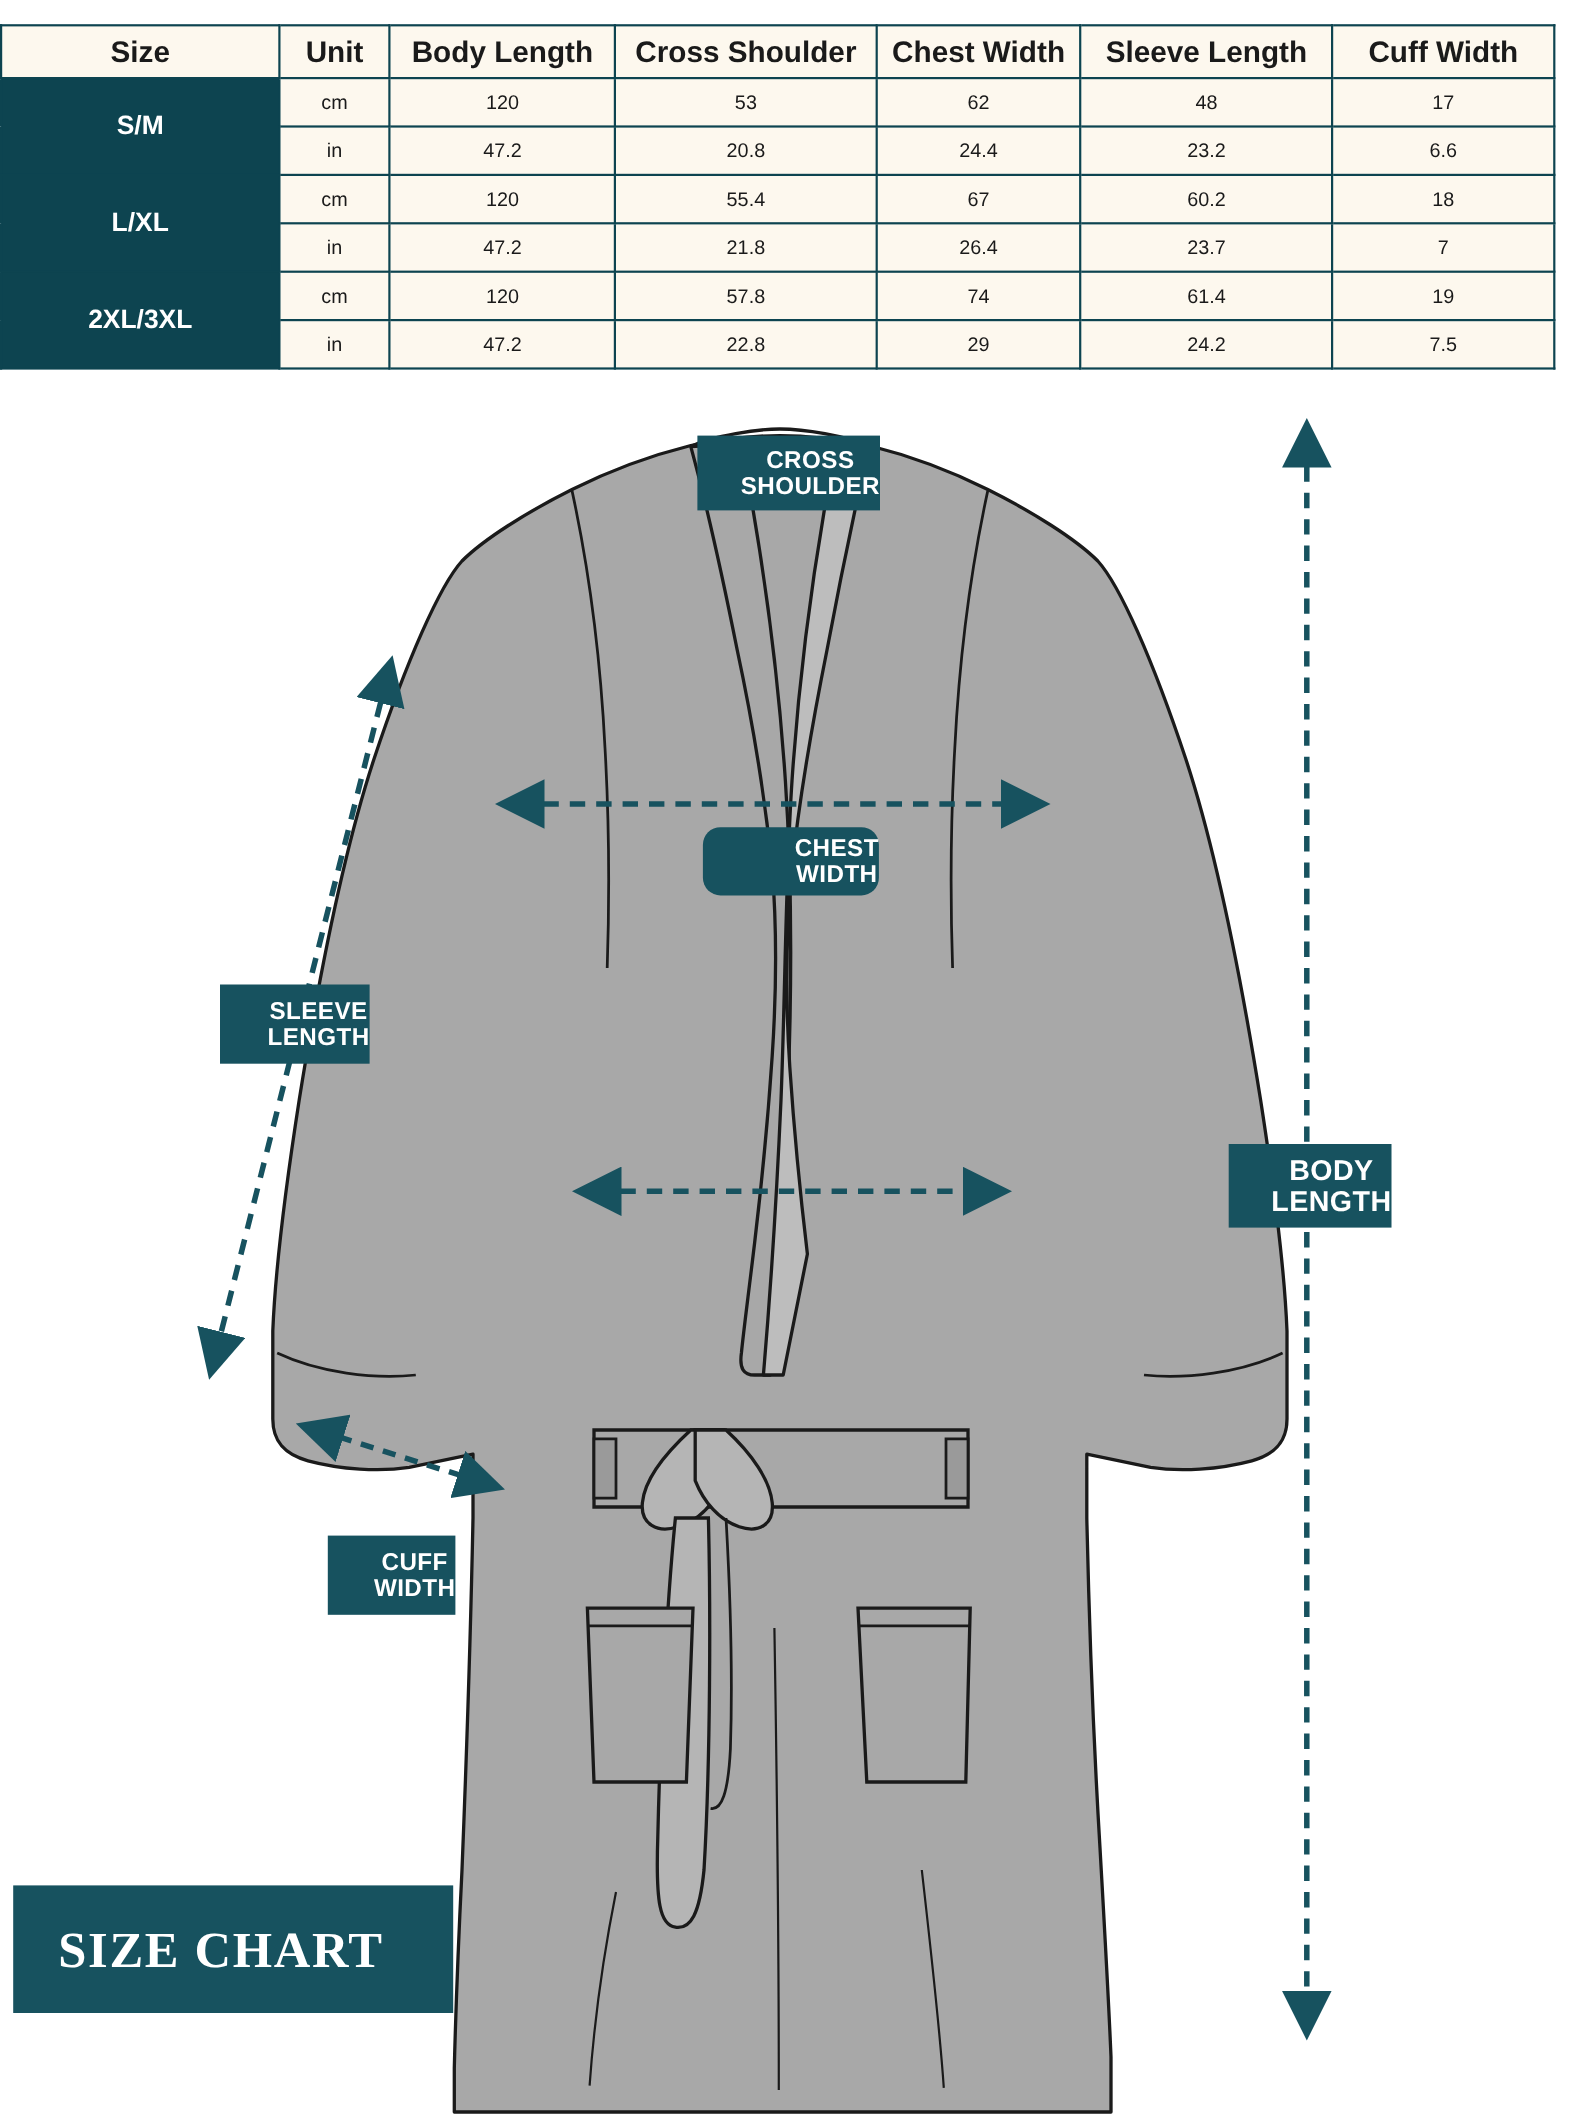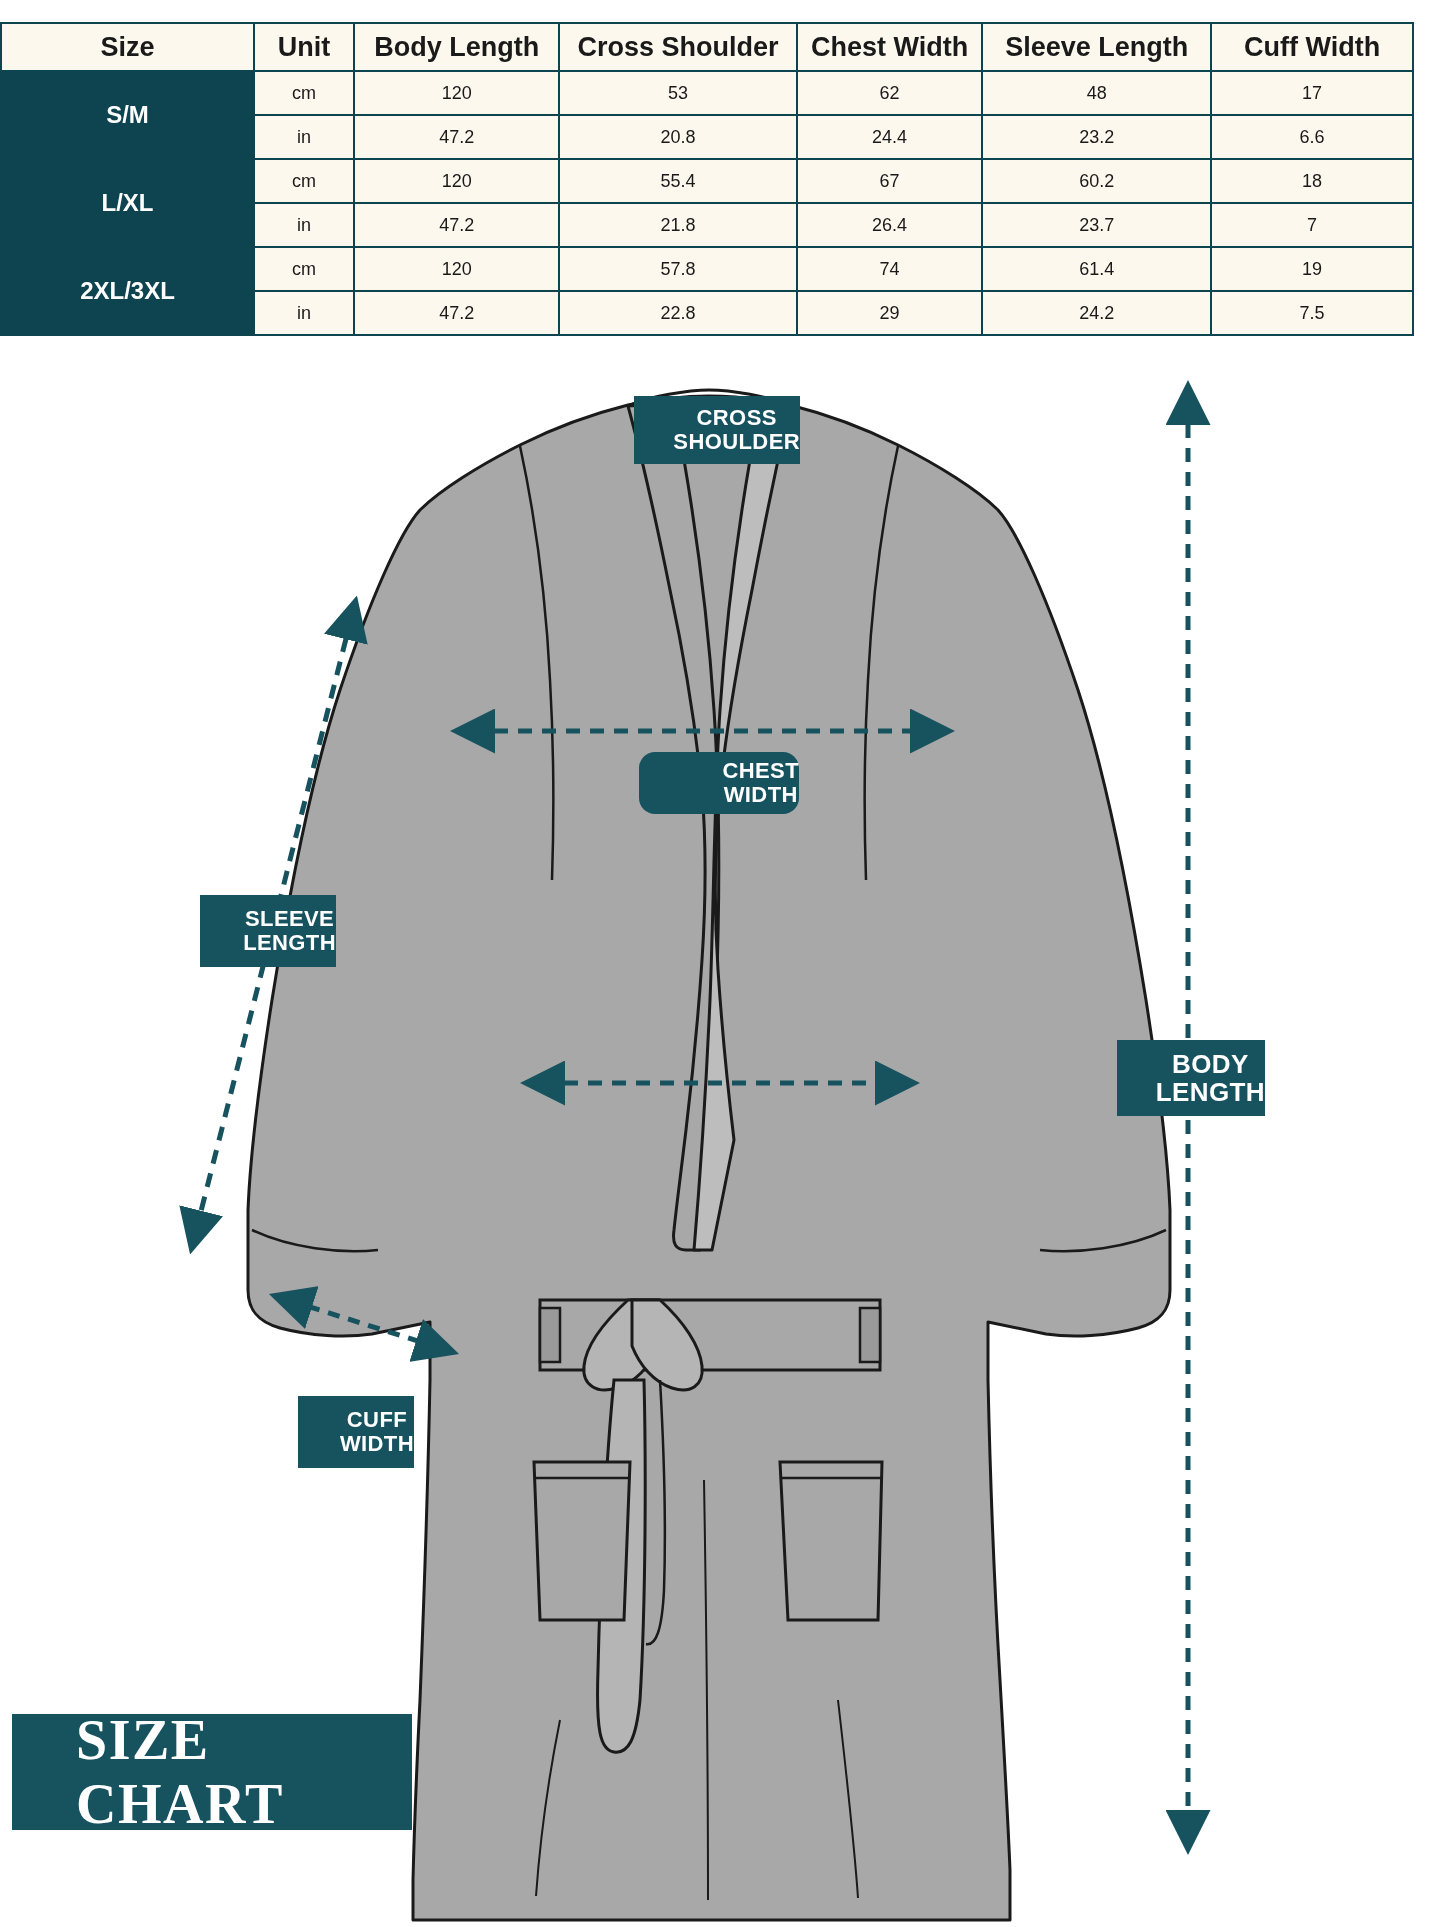--- a/index.html
+++ b/index.html
@@ -90,23 +90,23 @@
   .chip-title {
     position: absolute;
     left: 12px;
     top: 1714px;
     width: 400px;
     height: 116px;
     background: #17525f;
     color: #ffffff;
     display: flex;
     align-items: center;
-    padding-left: 64px;
+    padding-left: 41px;
     box-sizing: border-box;
-    font-size: 56px;
+    font-size: 46px;
     font-weight: bold;
     letter-spacing: 1.5px;
     font-family: "Liberation Serif", serif;
   }
 </style>
 </head>
 <body>
 
 <table class="size-table">
   <colgroup>

